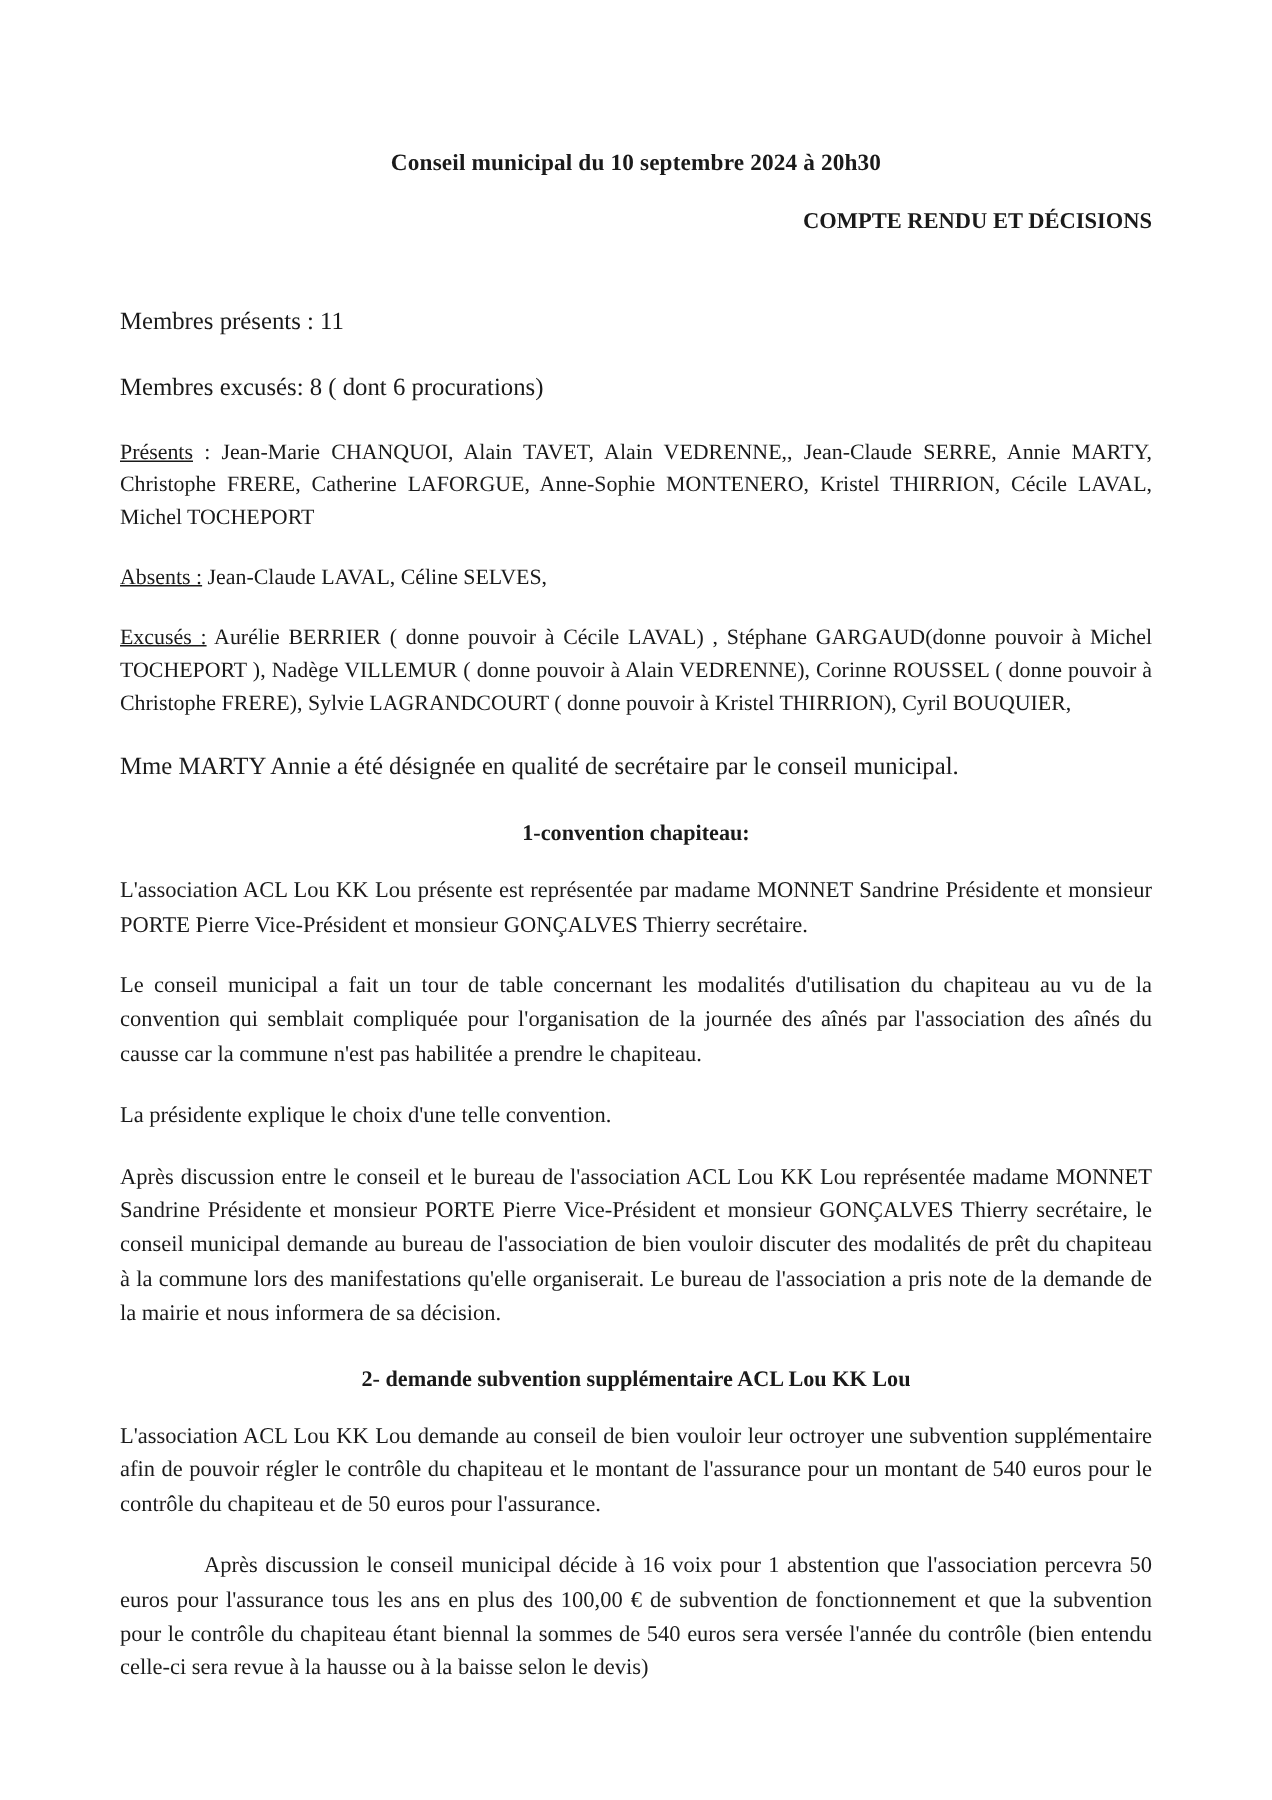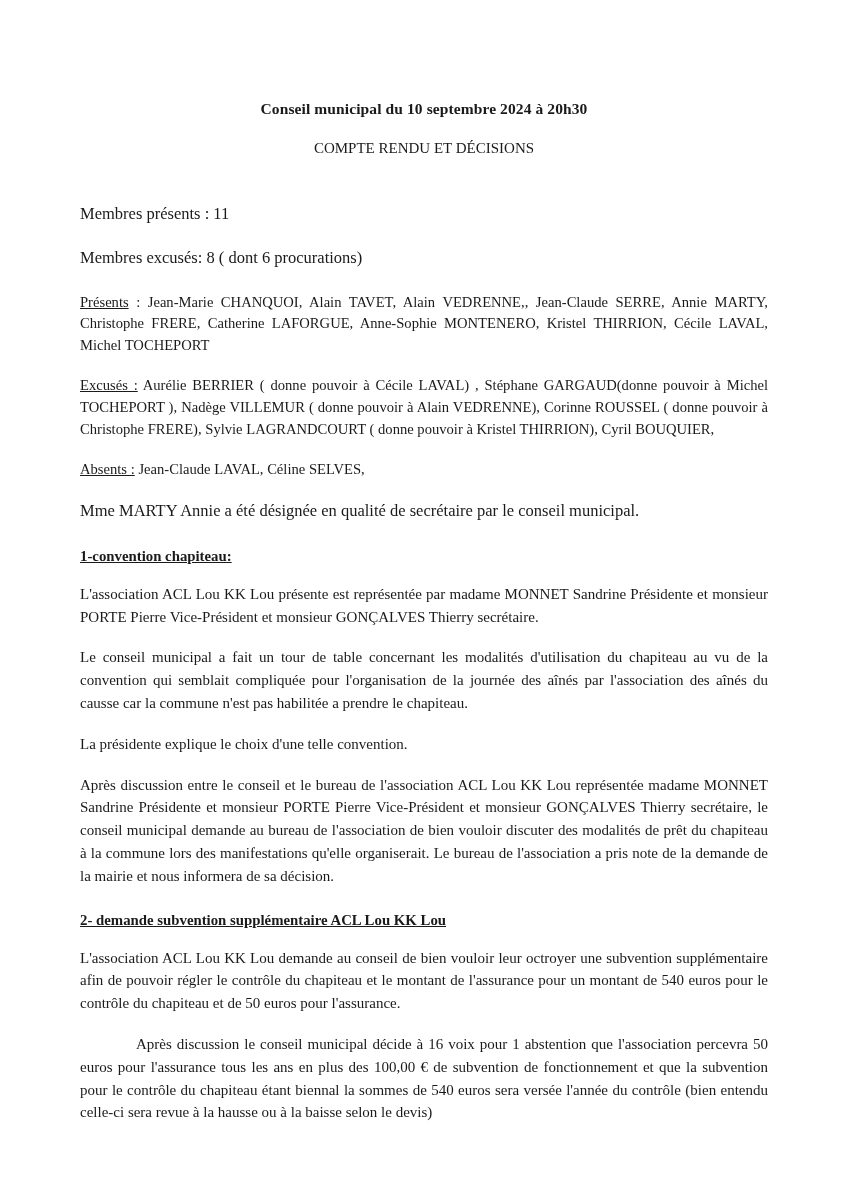--- a/index.html
+++ b/index.html
@@ -28,22 +28,22 @@
     letter-spacing: 0.1px;
     margin: 0 0 22px 0;
   }
   .doc-subtitle {
     text-align: center;
     font-weight: bold;
     font-size: 14.5px;
     margin: 0 0 20px 0;
   }
   .doc-subsubtitle {
-    text-align: center;
-    font-weight: normal;
+    text-align: right;
+    font-weight: bold;
     font-size: 15px;
     margin: 0 0 46px 0;
   }
   .count-line {
     font-size: 16.5px;
     margin: 10px 0 22px 0;
     line-height: 1.35;
   }
   .attendance {
     font-size: 14.6px;
@@ -57,22 +57,22 @@
     margin-top: 16px;
   }
   .secretary {
     font-size: 16.5px;
     line-height: 1.4;
     margin: 10px 0 26px 0;
   }
   .section-heading {
     font-size: 14.8px;
     font-weight: bold;
-    text-decoration: underline;
     margin: 0 0 18px 0;
+    text-align: center;
   }
   .para {
     font-size: 15px;
     line-height: 1.52;
     text-align: justify;
     margin: 0 0 18px 0;
   }
   .para.indent {
     text-indent: 56px;
   }
@@ -87,25 +87,25 @@
   <div class="doc-subsubtitle">COMPTE RENDU ET DÉCISIONS</div>
 
   <div class="count-line">Membres présents : 11</div>
   <div class="count-line">Membres excusés: 8 ( dont 6 procurations)</div>
 
   <p class="attendance">
     <span class="lbl">Présents</span><span> : Jean-Marie CHANQUOI,  Alain TAVET,  Alain VEDRENNE,, Jean-Claude SERRE, Annie MARTY, Christophe FRERE, Catherine LAFORGUE, Anne-Sophie  MONTENERO,  Kristel THIRRION,  Cécile  LAVAL, Michel TOCHEPORT</span>
   </p>
 
   <p class="attendance">
-    <span class="lbl">Excusés :</span><span> Aurélie BERRIER ( donne pouvoir à Cécile  LAVAL) , Stéphane GARGAUD(donne pouvoir à Michel TOCHEPORT ),  Nadège VILLEMUR ( donne pouvoir à Alain VEDRENNE),   Corinne ROUSSEL ( donne pouvoir à Christophe FRERE),  Sylvie LAGRANDCOURT ( donne pouvoir à Kristel THIRRION),  Cyril BOUQUIER,</span>
+    <span class="lbl">Absents :</span><span> Jean-Claude LAVAL, Céline SELVES,</span>
   </p>
 
   <p class="attendance">
-    <span class="lbl">Absents :</span><span> Jean-Claude LAVAL, Céline SELVES,</span>
+    <span class="lbl">Excusés :</span><span> Aurélie BERRIER ( donne pouvoir à Cécile  LAVAL) , Stéphane GARGAUD(donne pouvoir à Michel TOCHEPORT ),  Nadège VILLEMUR ( donne pouvoir à Alain VEDRENNE),   Corinne ROUSSEL ( donne pouvoir à Christophe FRERE),  Sylvie LAGRANDCOURT ( donne pouvoir à Kristel THIRRION),  Cyril BOUQUIER,</span>
   </p>
 
   <div class="secretary">Mme MARTY Annie a été désignée en qualité de secrétaire par le conseil  municipal.</div>
 
   <div class="section-heading">1-convention chapiteau:</div>
   <p class="para">L'association ACL Lou KK Lou présente est  représentée par madame MONNET Sandrine Présidente et monsieur PORTE Pierre Vice-Président et monsieur GONÇALVES Thierry secrétaire.</p>
   <p class="para">Le conseil municipal a fait un tour de table concernant les modalités d'utilisation du chapiteau au vu de la convention qui semblait compliquée pour l'organisation de la journée des aînés par l'association des aînés du causse car la commune n'est pas habilitée a prendre le chapiteau.</p>
   <p class="para">La présidente explique le choix d'une telle convention.</p>
   <p class="para">Après discussion entre le conseil et le bureau de l'association ACL Lou KK Lou représentée madame MONNET Sandrine Présidente et monsieur PORTE Pierre Vice-Président et monsieur GONÇALVES Thierry secrétaire,  le conseil municipal demande au bureau de l'association de bien vouloir discuter des modalités de prêt du chapiteau à la commune lors des manifestations qu'elle organiserait. Le bureau de l'association a pris note de la demande de la mairie et nous informera de sa décision.</p>
 

